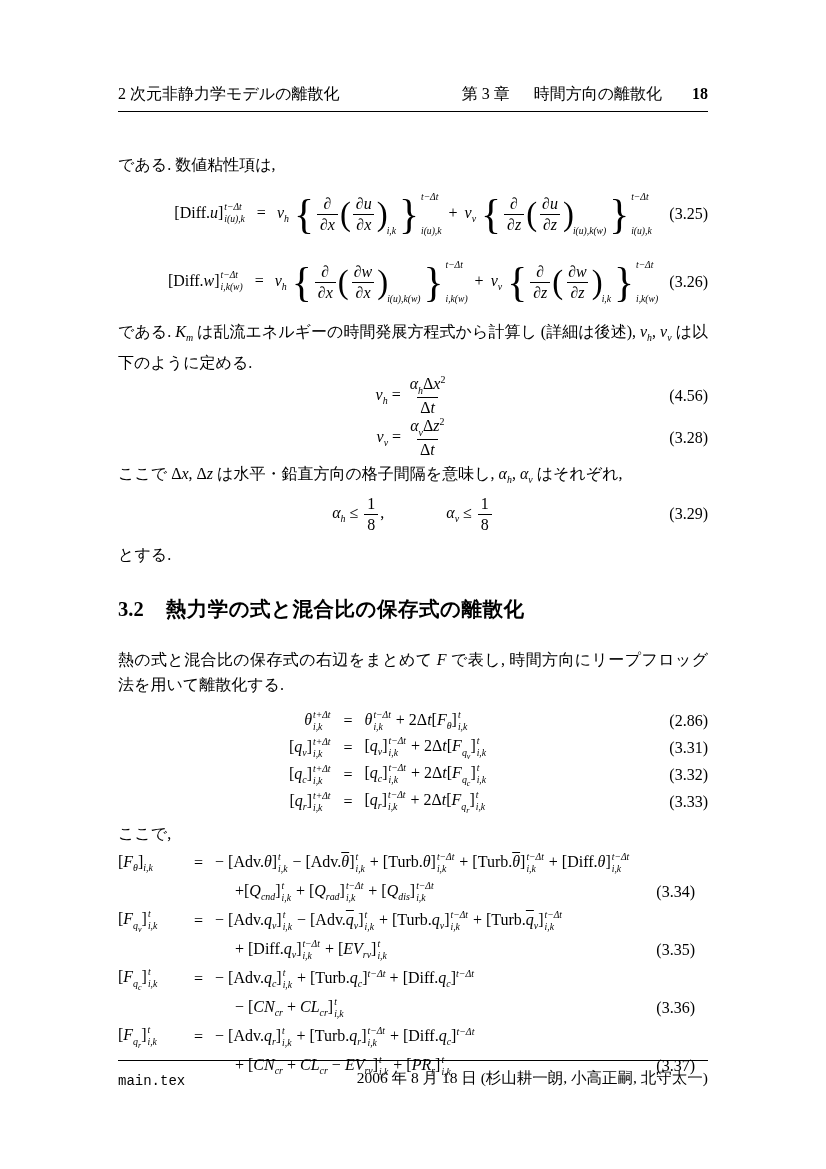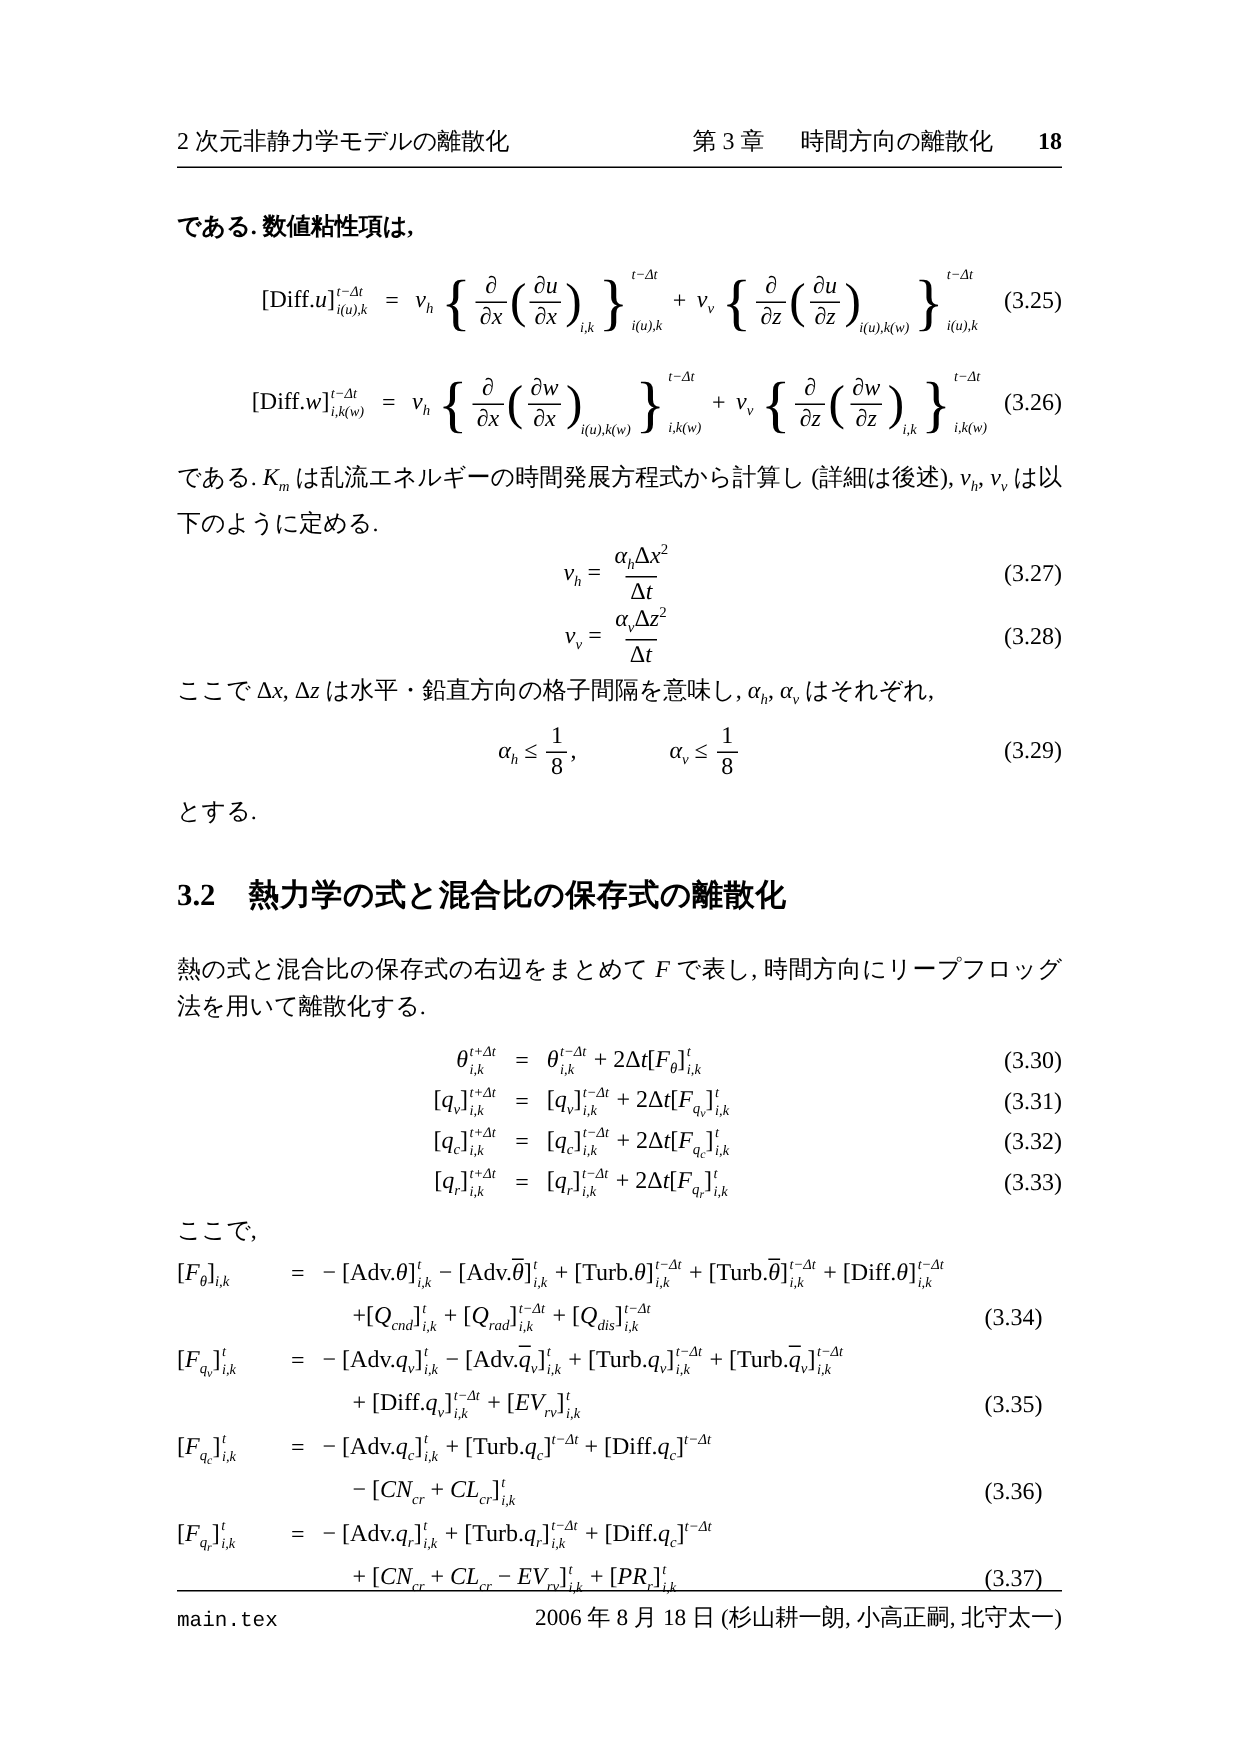--- a/index.html
+++ b/index.html
@@ -10,21 +10,21 @@
 
   
   .dochead{display:flex;align-items:baseline;border-bottom:1px solid #000;padding-bottom:6px;}
   .dochead .spacer{flex:1;}
   .hchap{margin-right:24px;}
   .htitle{margin-right:30px;}
   .hpage{font-weight:bold;}
 
   
   .para{line-height:25px;text-align:justify;}
-  .p1{margin-top:27px;font-weight:bold;}
+  .p1{margin-top:40px;}
   .p2{margin-top:6px;}
   .p3{margin-top:2px;}
   .p4{margin-top:6px;}
   .p6{margin-top:24px;}
   .p7{margin-top:6px;}
 
   
   .sec{margin-top:28px;margin-bottom:24px;font-size:20.5px;font-weight:bold;display:flex;align-items:baseline;}
   .secnum{font-family:"Liberation Serif","DejaVu Serif",serif;margin-right:22px;}
   .sectitle{font-family:"Liberation Sans","DejaVu Sans",sans-serif;letter-spacing:0.5px;}
@@ -146,21 +146,21 @@
       <span class="eqnum">(3.26)</span>
     </div>
 
     <p class="para p2">である. <i>K</i><sub>m</sub> は乱流エネルギーの時間発展方程式から計算し (詳細は後述), <i>ν</i><sub>h</sub>, <i>ν</i><sub>v</sub> は以下のように定める.</p>
 
     <div class="eq eqmed">
       <span class="eqbody"><i>ν</i><sub>h</sub> = <span class="fr">
             <span><i>α</i><sub>h</sub>Δ<i>x</i><sup class="rm">2</sup></span>
             <span>Δ<i>t</i></span>
           </span></span>
-      <span class="eqnum">(3.27)</span>
+      <span class="eqnum">(4.56)</span>
     </div>
 
     <div class="eq eqmed">
       <span class="eqbody"><i>ν</i><sub>v</sub> = <span class="fr">
             <span><i>α</i><sub>v</sub>Δ<i>z</i><sup class="rm">2</sup></span>
             <span>Δ<i>t</i></span>
           </span></span>
       <span class="eqnum">(3.28)</span>
     </div>
 
@@ -193,21 +193,21 @@
               <span>i,k</span>
             </span></span>
           <span class="amid">=</span>
           <span class="arhs"><i>θ</i><span class="ss">
               <span>t−Δt</span>
               <span>i,k</span>
             </span> + 2Δ<i>t</i>[<i>F</i><sub>θ</sub>]<span class="ss">
               <span>t</span>
               <span>i,k</span>
             </span></span>
-        <span class="eqnum">(3.30)</span>
+        <span class="eqnum">(2.86)</span>
       </div>
       <div class="aline">
         <span class="alhs">[<i>q</i><sub>v</sub>]<span class="ss">
               <span>t+Δt</span>
               <span>i,k</span>
             </span></span>
           <span class="amid">=</span>
           <span class="arhs">[<i>q</i><sub>v</sub>]<span class="ss">
               <span>t−Δt</span>
               <span>i,k</span>

